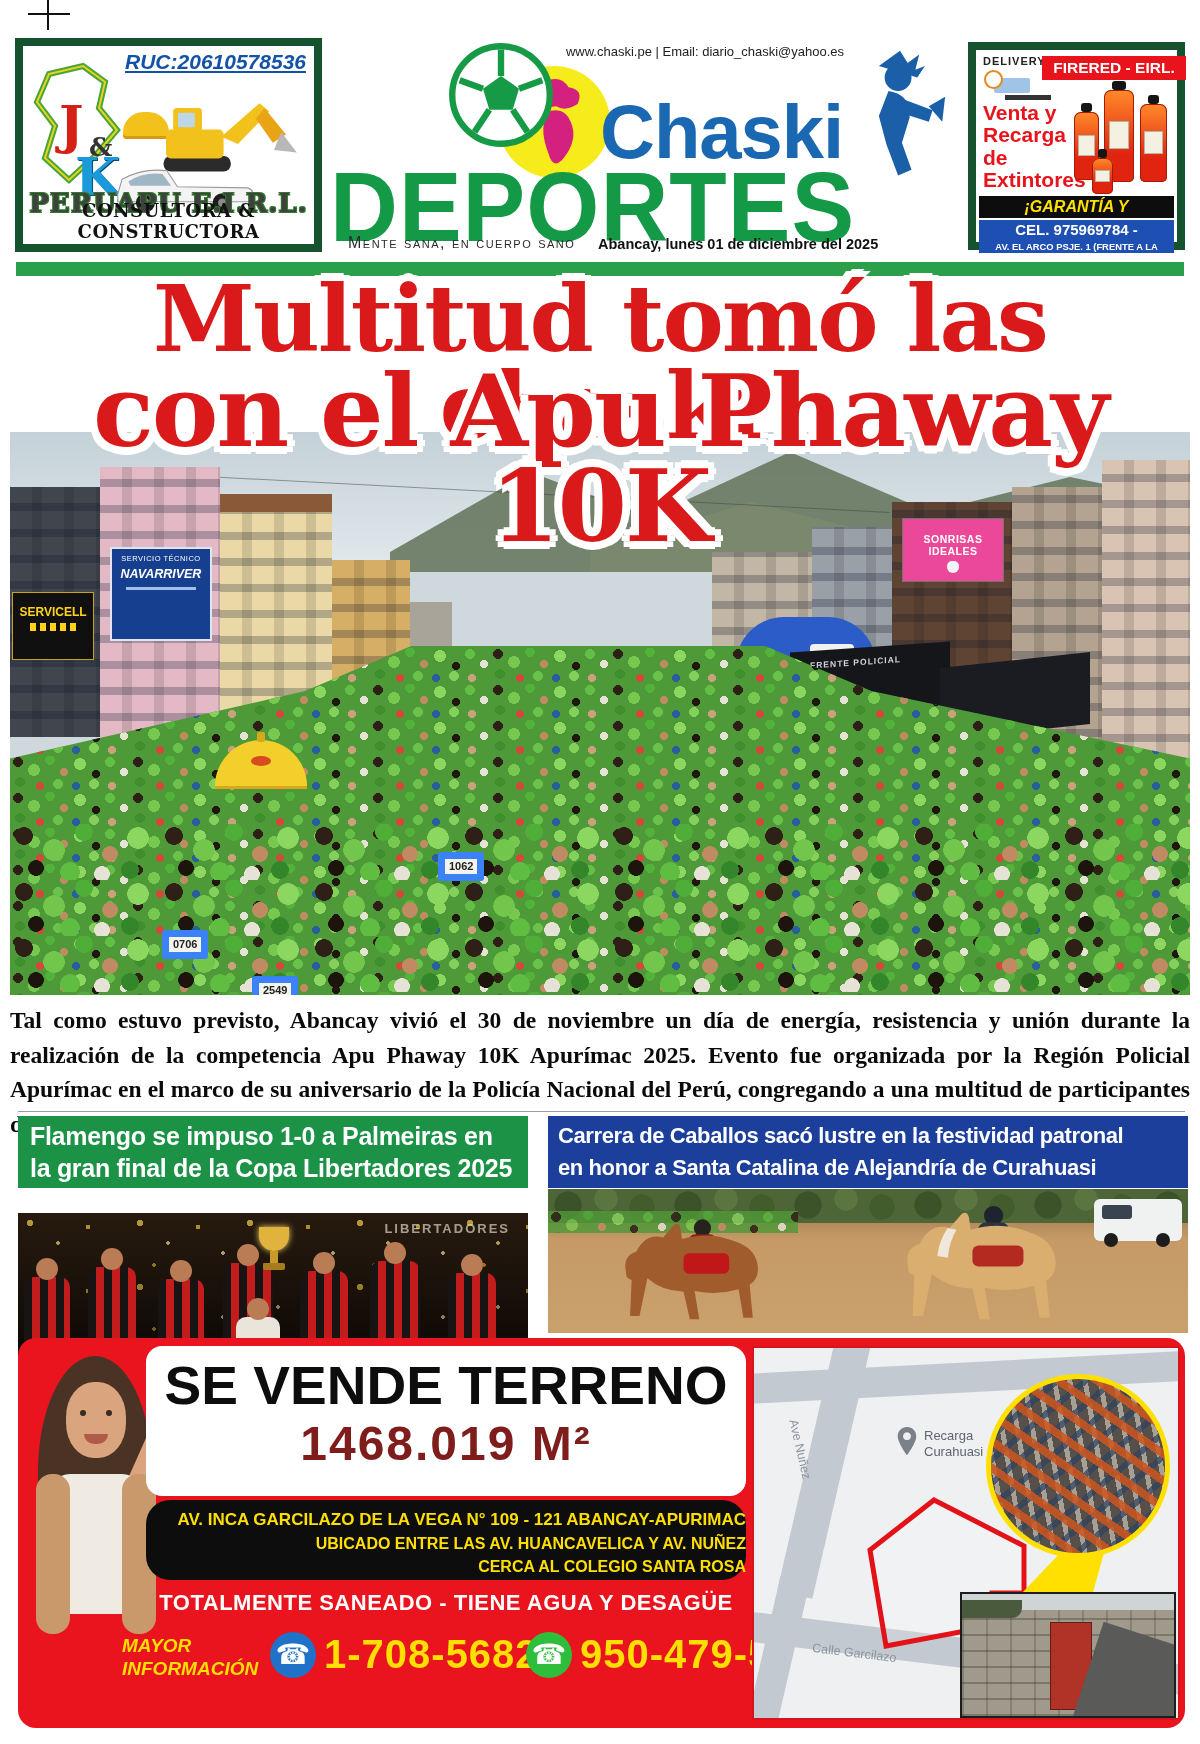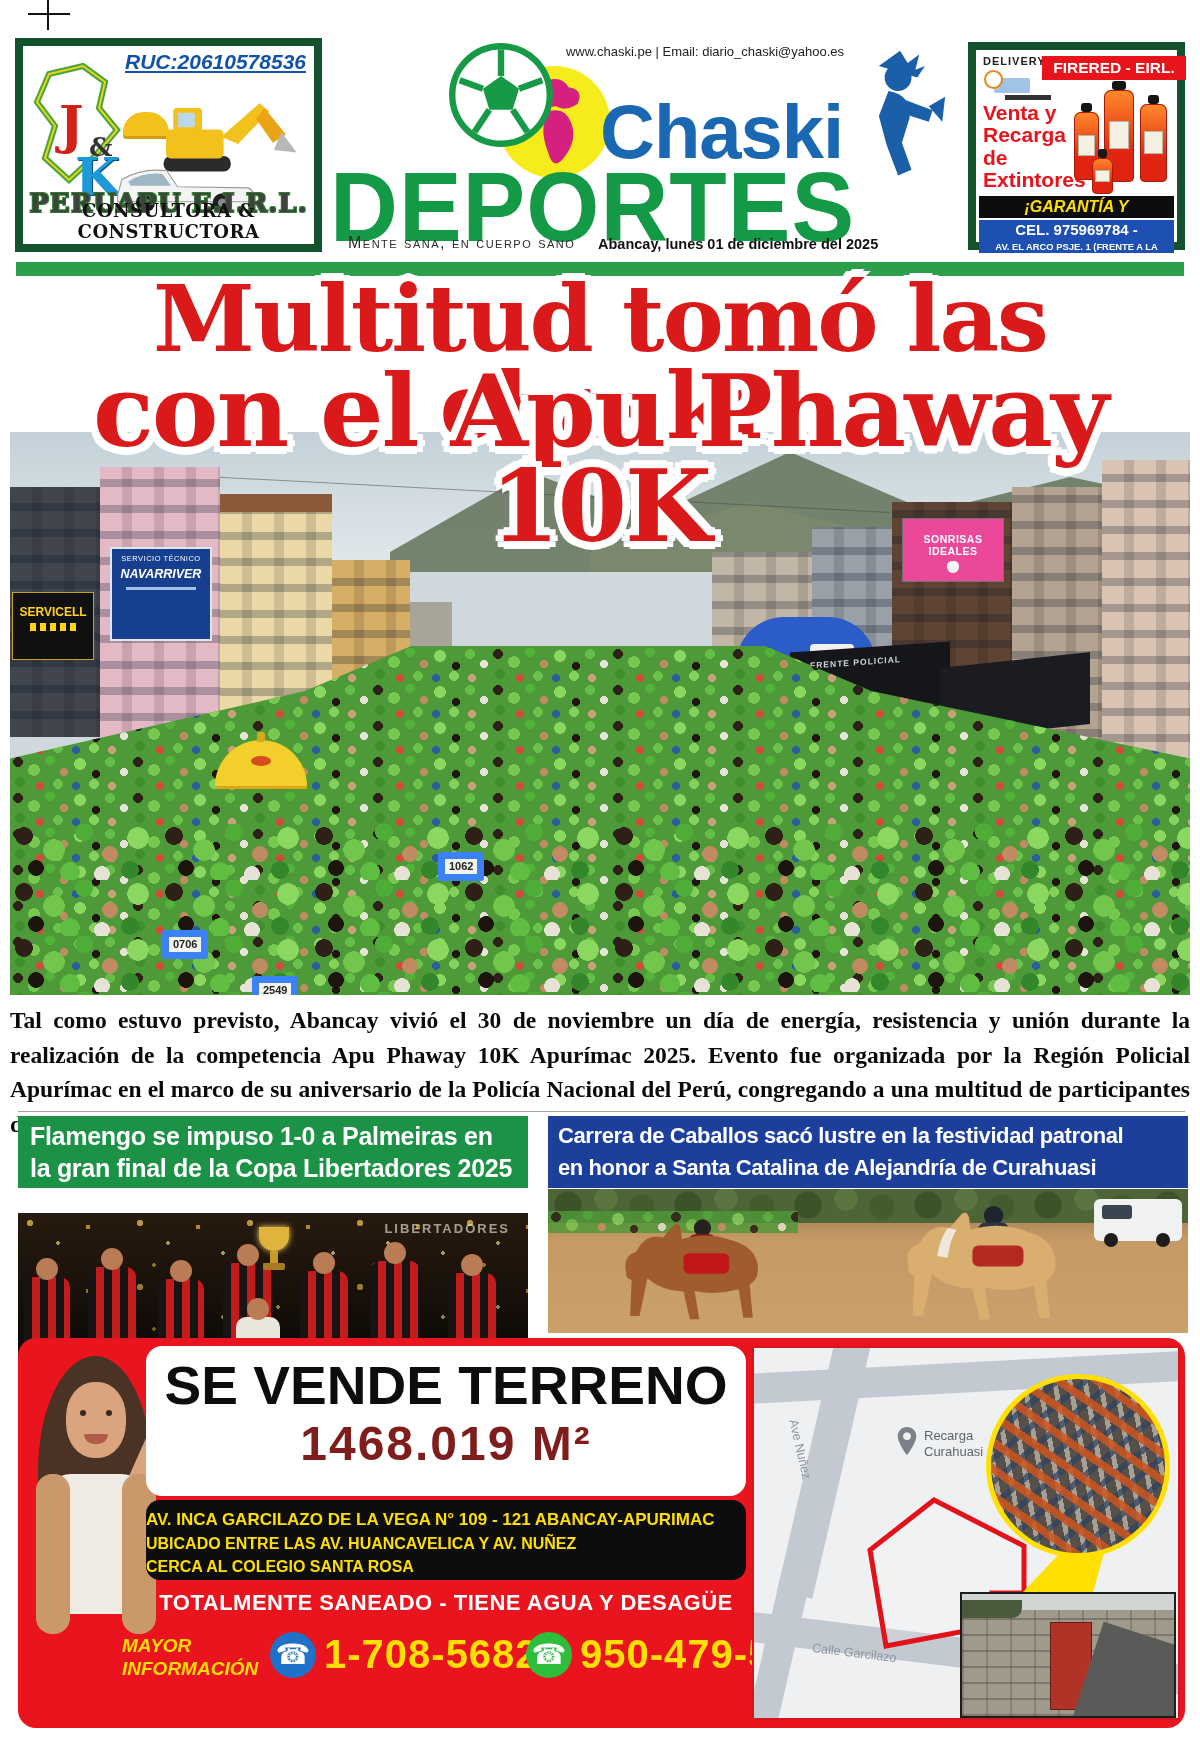--- a/index.html
+++ b/index.html
@@ -306,21 +306,21 @@
       <div style="position:absolute;left:26px;top:118px;width:96px;height:140px;background:#efeae2;border-radius:22px 22px 0 0;"></div>
       <div style="position:absolute;left:14px;top:118px;width:34px;height:160px;background:#c9996c;border-radius:16px;"></div>
       <div style="position:absolute;left:100px;top:118px;width:34px;height:160px;background:#c9996c;border-radius:16px;"></div>
     </div>
 
     <div class="abs" style="left:128px;top:8px;width:600px;height:150px;background:#fff;border-radius:16px;text-align:center;">
       <div class="landtitle" style="margin-top:8px;">SE VENDE TERRENO</div>
       <div class="landarea">1468.019 M²</div>
     </div>
 
-    <div class="abs box" style="left:128px;top:162px;width:600px;height:80px;background:#0d0d0d;border-radius:14px;text-align:left;padding-top:8px;">
+    <div class="abs box" style="left:128px;top:162px;width:600px;height:80px;background:#0d0d0d;border-radius:24px;text-align:right;padding-top:8px;">
       <div class="yellow" style="font-weight:bold;font-size:17px;line-height:24px;">AV. INCA GARCILAZO DE LA VEGA N° 109 - 121 ABANCAY-APURIMAC</div>
       <div class="yellow" style="font-weight:bold;font-size:16px;line-height:23px;">UBICADO ENTRE LAS AV. HUANCAVELICA Y AV. NUÑEZ</div>
       <div class="yellow" style="font-weight:bold;font-size:16px;line-height:23px;">CERCA AL COLEGIO SANTA ROSA</div>
     </div>
 
     <div class="abs" style="left:128px;top:252px;width:600px;text-align:center;color:#fff;font-weight:bold;font-size:22px;letter-spacing:.5px;">TOTALMENTE SANEADO - TIENE AGUA Y DESAGÜE</div>
 
     <div class="abs yellow" style="left:104px;top:296px;font-weight:bold;font-style:italic;font-size:19px;line-height:23px;">
       <div>MAYOR</div>
       <div>INFORMACIÓN</div>

